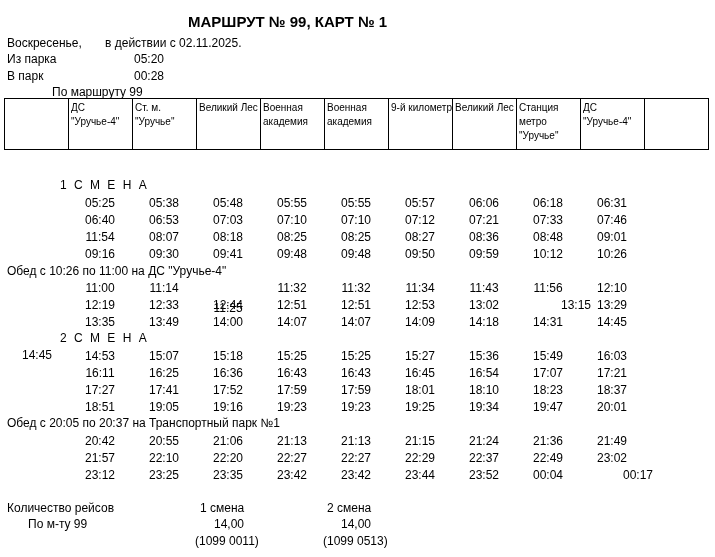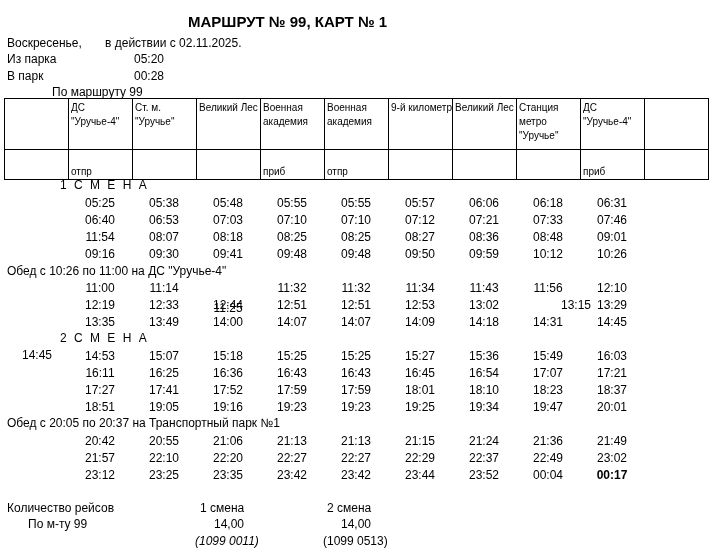--- a/index.html
+++ b/index.html
@@ -49,33 +49,20 @@
     <td>Ст. м. "Уручье"</td>
     <td>Великий Лес</td>
     <td>Военная академия</td>
     <td>Военная академия</td>
     <td>9-й километр</td>
     <td>Великий Лес</td>
     <td>Станция метро "Уручье"</td>
     <td>ДС "Уручье-4"</td>
     <td></td>
   </tr>
-  <tr class="r2">
-    <td></td>
-    <td>отпр</td>
-    <td></td>
-    <td></td>
-    <td>приб</td>
-    <td>отпр</td>
-    <td></td>
-    <td></td>
-    <td></td>
-    <td>приб</td>
-    <td></td>
-  </tr>
 </tbody>
   </table>
 
 <div class="abs shift" style="left:60px; top:178px;">1   С М Е Н А</div>
 
 <div id="rows">
     <div class="row" style="top: 195px;">
       <span class="cell" style="left: 68px;">05:25</span>
       <span class="cell" style="left: 132px;">05:38</span>
       <span class="cell" style="left: 196px;">05:48</span>
@@ -220,29 +207,29 @@
     </div>
     <div class="row" style="top: 467px;">
       <span class="cell" style="left: 68px;">23:12</span>
       <span class="cell" style="left: 132px;">23:25</span>
       <span class="cell" style="left: 196px;">23:35</span>
       <span class="cell" style="left: 260px;">23:42</span>
       <span class="cell" style="left: 324px;">23:42</span>
       <span class="cell" style="left: 388px;">23:44</span>
       <span class="cell" style="left: 452px;">23:52</span>
       <span class="cell" style="left: 516px;">00:04</span>
-      <span class="cell" style="left: 580px; font-weight: bold;">00:17</span>
+      <span class="cell" style="left: 606px;">00:17</span>
     </div>
   </div>
 
 <div class="abs" style="left:7px; top:264px;">Обед с 10:26 по 11:00 на ДС "Уручье-4"</div>
 <div class="abs shift" style="left:60px; top:331px;">2   С М Е Н А</div>
 <div class="abs" style="left:22px; top:348px;">14:45</div>
 <div class="abs" style="left:7px; top:416px;">Обед с 20:05 по 20:37 на Транспортный парк №1</div>
 
 <div class="abs" style="left:7px; top:501px;">Количество рейсов</div>
 <div class="abs" style="left:28px; top:517px;">По м-ту 99</div>
 <div class="abs" style="left:200px; top:501px;">1 смена</div>
 <div class="abs" style="left:327px; top:501px;">2 смена</div>
 <div class="abs" style="left:214px; top:517px;">14,00</div>
 <div class="abs" style="left:341px; top:517px;">14,00</div>
-<div class="abs" style="left:195px; top:534px;font-style:italic;">(1099 0011)</div>
+<div class="abs" style="left:195px; top:534px;">(1099 0011)</div>
 <div class="abs" style="left:323px; top:534px;">(1099 0513)</div>
 
 </body></html>

